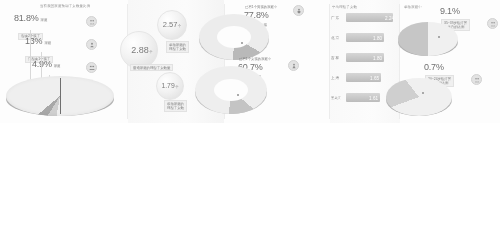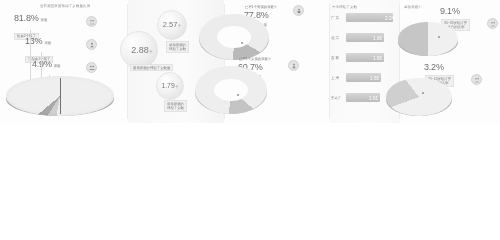--- a/index.html
+++ b/index.html
@@ -71,21 +71,21 @@
   <div class="band" style="left:330px;width:70px;opacity:.6;"></div>
   <div class="sep" style="left:127px;"></div>
   <div class="sep" style="left:224px;"></div>
   <div class="sep" style="left:329px;"></div>
   <div class="sep" style="left:399px;"></div>
 
   <div class="panel" style="left:0;width:127px;">
 
     <div class="title" style="position:absolute;left:40px;top:4px;">当前我国家庭预期子女数量比例</div>
 
-    <div style="position:absolute;left:14px;top:14px;">
+    <div style="position:absolute;left:14px;top:14px;text-align:center;">
       <div style="display:flex;align-items:baseline;gap:2px;">
         <span class="pct">81.8%</span>
         <span class="sub">家庭</span>
       </div>
       <div class="sub subbox" style="margin-top:1px;">想要2个孩子</div>
     </div>
     <div class="badge" style="position:absolute;left:86px;top:16px;">
       <svg width="6" height="6" viewBox="0 0 12 12">
           <circle cx="4" cy="3.4" r="1.6" fill="#8e8e8e"></circle>
           <circle cx="8.4" cy="3.4" r="1.6" fill="#8e8e8e"></circle>
@@ -258,21 +258,21 @@
           <path d="M1.8 10.4a2.4 2.4 0 0 1 4.4 0z" fill="#8e8e8e"></path>
           <path d="M6 10.4a2.4 2.4 0 0 1 4.4 0z" fill="#8e8e8e"></path>
         </svg>
     </div>
     <div class="pie3d" style="left:-2px;top:22px;width:60px;height:34px;">
       <div class="base"></div>
       <div class="top" style="background:conic-gradient(from 0deg,#f0f0f0 0deg 179deg,#c6c6c6 179deg 360deg);"></div>
     </div>
     <div class="dot" style="left:38px;top:36px;"></div>
 
-    <div class="pct" style="position:absolute;left:24px;top:63px;">3.2%</div>
+    <div class="pct" style="position:absolute;left:24px;top:63px;">0.7%</div>
     <div class="sub subbox" style="position:absolute;left:25px;top:75px;white-space:pre-line;">20~24岁想打算
 再生育的比例</div>
     <div class="badge" style="position:absolute;left:71px;top:74px;">
       <svg width="6" height="6" viewBox="0 0 12 12">
           <circle cx="4" cy="3.4" r="1.5" fill="#8e8e8e"></circle>
           <circle cx="8.2" cy="3.4" r="1.5" fill="#8e8e8e"></circle>
           <path d="M1.8 10.4a2.4 2.4 0 0 1 4.4 0z" fill="#8e8e8e"></path>
           <path d="M6 10.4a2.4 2.4 0 0 1 4.4 0z" fill="#8e8e8e"></path>
         </svg>
     </div>

